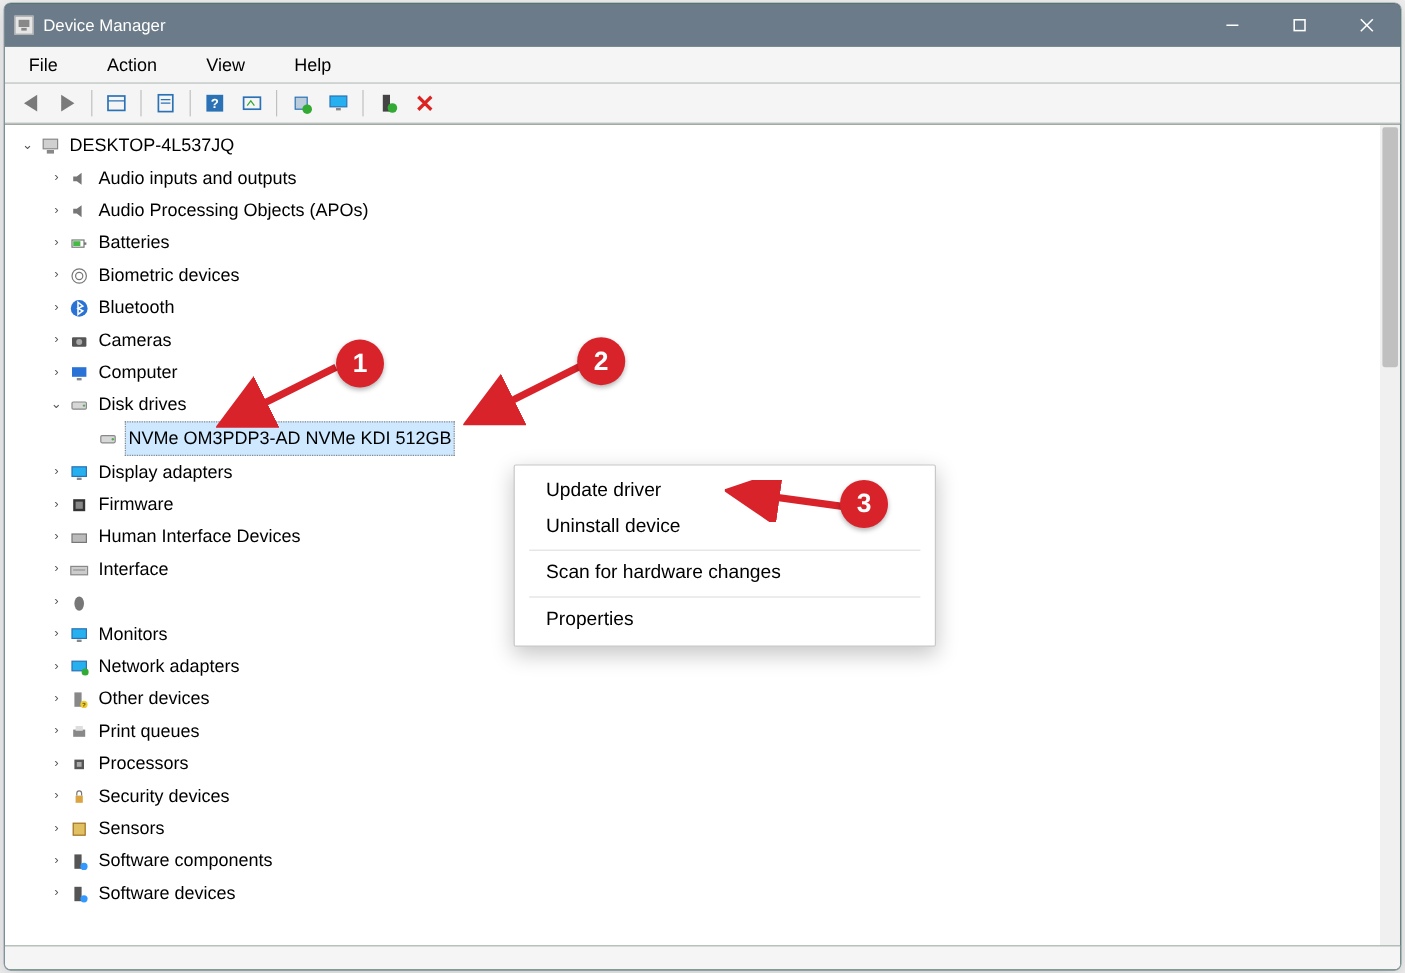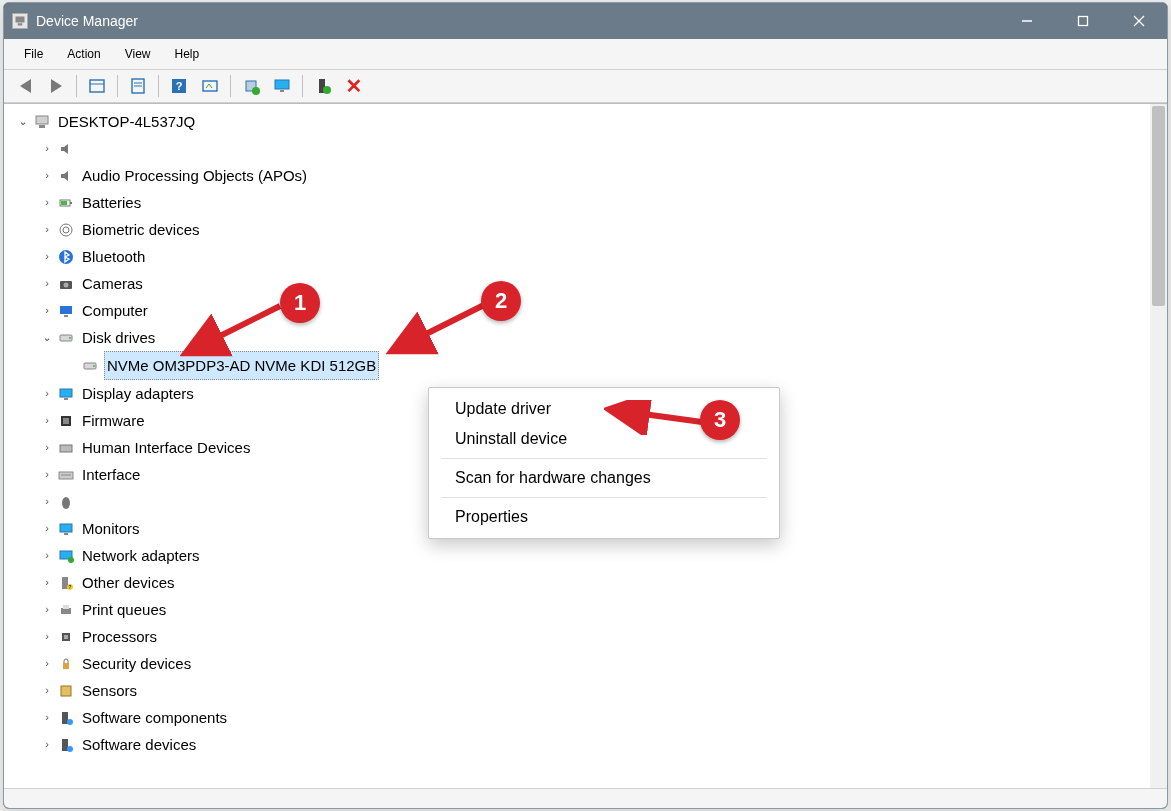--- a/index.html
+++ b/index.html
@@ -51,22 +51,22 @@
     cursor: pointer;
   }
   .win-btn svg { width: 12px; height: 12px; }
   
   .menubar {
     height: 30px;
     background: #f5f5f5;
     display: flex;
     align-items: center;
     padding-left: 8px;
-    font-size: 12px;
-    gap: 0;
+    font-size: 15px;
+    gap: 17px;
   }
   .menubar .menu-item {
     padding: 4px 12px;
     cursor: pointer;
   }
   
   .toolbar {
     height: 34px;
     background: #f5f5f5;
     border-top: 1px solid #d0d0d0;
@@ -296,20 +296,21 @@
         <span class="label">DESKTOP-4L537JQ</span>
       </div>
 
     <div class="node level1">
           <span class="chev">›</span>
           <span class="icon">
             <svg width="16" height="16" viewBox="0 0 16 16">
               <path d="M3 6v4h3l4 3V3L6 6z" fill="#777"></path>
             </svg>
           </span>
+          <span class="label">Audio inputs and outputs</span>
         </div>
         <div class="node level1">
           <span class="chev">›</span>
           <span class="icon">
             <svg width="16" height="16" viewBox="0 0 16 16">
               <path d="M3 6v4h3l4 3V3L6 6z" fill="#777"></path>
             </svg>
           </span>
           <span class="label">Audio Processing Objects (APOs)</span>
         </div>

